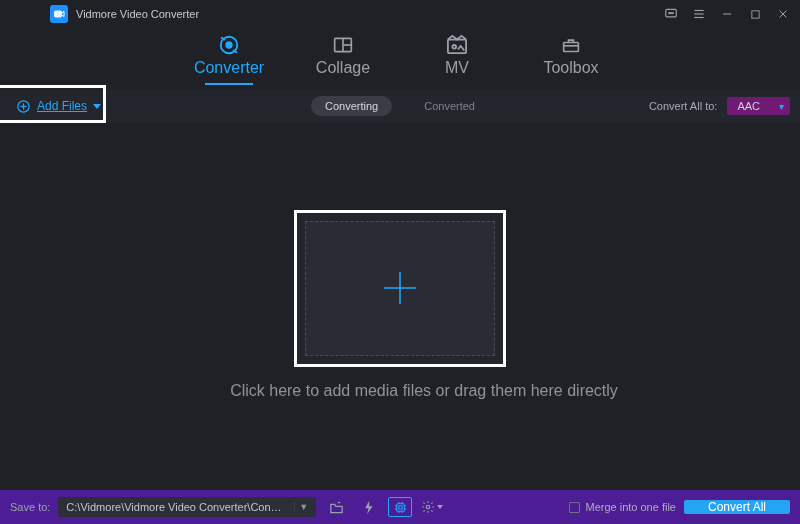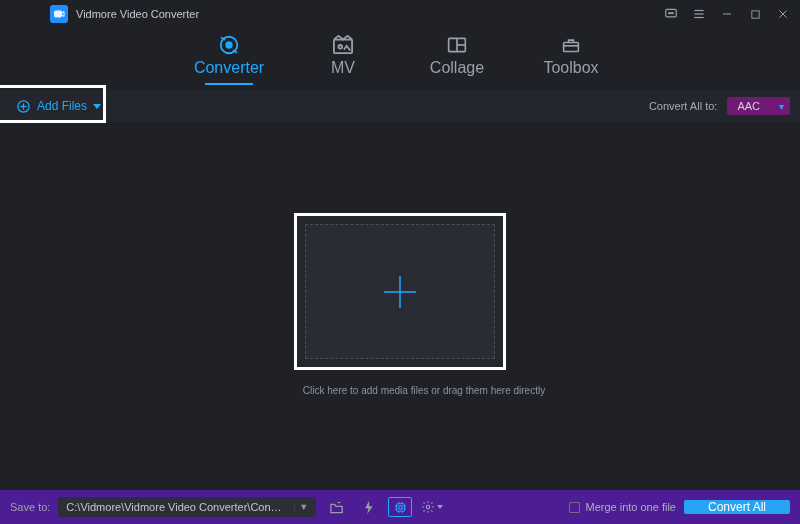--- a/index.html
+++ b/index.html
@@ -15,37 +15,37 @@
   .ctrl-ico { width:14px; height:14px; display:flex; align-items:center; justify-content:center; color:#9aa0a8; cursor:pointer; }
   
   .navrow { height:56px; display:flex; align-items:center; justify-content:center; gap:54px; }
   .navtab { display:flex; flex-direction:column; align-items:center; gap:4px; cursor:pointer; color:#9aa0a8; position:relative; width:60px; }
   .navtab.active { color:#1faaff; }
   .navtab.active::after { content:""; position:absolute; bottom:-8px; left:6px; right:6px; height:2px; background:#1faaff; }
   .navtab .nav-icon { height:20px; display:flex; align-items:center; justify-content:center; }
   .navtab .nav-label { font-size:16px; }
   
   .toolbar { height:32px; background:#24262d; display:flex; align-items:center; padding:0 10px; margin-top:6px; gap:0; position:relative; }
-  .add-files { display:flex; align-items:center; gap:6px; color:#1faaff; cursor:pointer; padding:2px 6px; }
+  .add-files { display:flex; align-items:center; gap:6px; color:#1faaff; cursor:pointer; padding:2px 6px;text-decoration:underline; }
   .tb-center { position:absolute; left:50%; transform:translateX(-50%); display:flex; align-items:center; gap:18px; }
   .pill { padding:4px 14px; border-radius:10px; font-size:11px; cursor:pointer; }
   .pill.active { background:#3a3d45; color:#d5d8de; }
   .pill.inactive { color:#7e838c; }
   .tb-right { margin-left:auto; display:flex; align-items:center; gap:10px; }
   .convallto { font-size:11px; color:#a7abb4; }
   .format-select { background:#701a75; padding:3px 30px 3px 10px; border-radius:2px; color:#cfd3da; font-size:11px; position:relative; cursor:pointer; min-width:58px; }
   .format-select .chev { position:absolute; right:6px; top:50%; transform:translateY(-50%); color:#1faaff; font-size:10px;}
   
   .highlight { border:3px solid #fff; position:absolute; pointer-events:none; }
   
   .main-area { flex:1; display:flex; flex-direction:column; align-items:center; justify-content:center; position:relative; }
   .dropzone-outer { padding:8px; background:#24262d; }
   .dropzone { width:190px; height:135px; border:1px dashed #4a4e58; display:flex; align-items:center; justify-content:center; background:#292c34; cursor:pointer; }
   .plus { color:#1faaff; }
-  .hint { margin-top:18px; color:#8e939c; font-size:10px;margin-left:48px; }
+  .hint { margin-top:18px; color:#8e939c; font-size:16px;margin-left:48px; }
   
   .footer { height:34px; background:#4c1d95; display:flex; align-items:center; padding:0 10px; gap:8px; }
   .saveto-label { color:#9ea3ac; font-size:11px; }
   .path-select { background:#2c2f37; padding:4px 8px; font-size:11px; color:#c2c6cd; border-radius:2px; display:flex; align-items:center; gap:8px; max-width:260px; }
   .path-text { max-width:220px; overflow:hidden; white-space:nowrap; text-overflow:ellipsis; }
   .path-chev { color:#8e939c; font-size:9px; padding-left:4px; border-left:1px solid #3a3d45; }
   .footer-ico { width:24px; height:20px; display:flex; align-items:center; justify-content:center; color:#9aa0a8; cursor:pointer; border-radius:2px; }
   .footer-ico.on { border:1px solid #1faaff; color:#1faaff; }
   .footer-spacer { flex:1; }
   .merge-wrap { display:flex; align-items:center; gap:5px; font-size:11px; color:#aeb2ba; cursor:pointer; }
@@ -111,38 +111,38 @@
             <circle cx="12" cy="12" r="9"></circle>
             <circle cx="12" cy="12" r="3" fill="#1faaff"></circle>
             <path d="M4 4 L7 6" stroke-linecap="round"></path>
             <path d="M20 20 L17 18" stroke-linecap="round"></path>
           </svg>
       </div>
       <div class="nav-label">Converter</div>
     </div>
     <div class="navtab">
       <div class="nav-icon">
+        <svg width="20" height="18" viewBox="0 0 24 20" fill="none" stroke="#9aa0a8" stroke-width="2">
+            <rect x="2" y="2" width="20" height="16" rx="1"></rect>
+            <line x1="12" y1="2" x2="12" y2="18"></line>
+            <line x1="12" y1="10" x2="22" y2="10"></line>
+          </svg>
+      </div>
+      <div class="nav-label">Collage</div>
+    </div>
+    <div class="navtab">
+      <div class="nav-icon">
         <svg width="22" height="20" viewBox="0 0 24 22" fill="none" stroke="#9aa0a8" stroke-width="2">
             <rect x="2" y="5" width="20" height="15" rx="1"></rect>
             <path d="M2 5 L7 1 L12 5 L17 1 L22 5"></path>
             <circle cx="9" cy="13" r="2"></circle>
             <path d="M13 16 L16 12 L20 17"></path>
           </svg>
       </div>
       <div class="nav-label">MV</div>
-    </div>
-    <div class="navtab">
-      <div class="nav-icon">
-        <svg width="20" height="18" viewBox="0 0 24 20" fill="none" stroke="#9aa0a8" stroke-width="2">
-            <rect x="2" y="2" width="20" height="16" rx="1"></rect>
-            <line x1="12" y1="2" x2="12" y2="18"></line>
-            <line x1="12" y1="10" x2="22" y2="10"></line>
-          </svg>
-      </div>
-      <div class="nav-label">Collage</div>
     </div>
     <div class="navtab">
       <div class="nav-icon">
         <svg width="20" height="18" viewBox="0 0 24 22" fill="none" stroke="#9aa0a8" stroke-width="2">
             <rect x="3" y="8" width="18" height="11" rx="1"></rect>
             <line x1="3" y1="12" x2="21" y2="12"></line>
             <path d="M9 8 L9 5 L15 5 L15 8"></path>
           </svg>
       </div>
       <div class="nav-label">Toolbox</div>
@@ -151,20 +151,24 @@
 
   <div class="toolbar">
     <div class="add-files">
       <svg width="15" height="15" viewBox="0 0 24 24" fill="none" stroke="#1faaff" stroke-width="2">
           <circle cx="12" cy="12" r="9"></circle>
           <line x1="12" y1="7" x2="12" y2="17"></line>
           <line x1="7" y1="12" x2="17" y2="12"></line>
         </svg>
       <span>Add Files</span>
       <div class="tri-down"></div>
+    </div>
+    <div class="tb-center">
+      <div class="pill active">Converting</div>
+      <div class="pill inactive">Converted</div>
     </div>
     <div class="tb-right">
       <div class="convallto">Convert All to:</div>
       <div class="format-select">
         <span>AAC</span>
         <span class="chev">▾</span>
       </div>
     </div>
 
     <div class="highlight" style="top:-5px; left:-6px; width:112px; height:38px;"></div>

